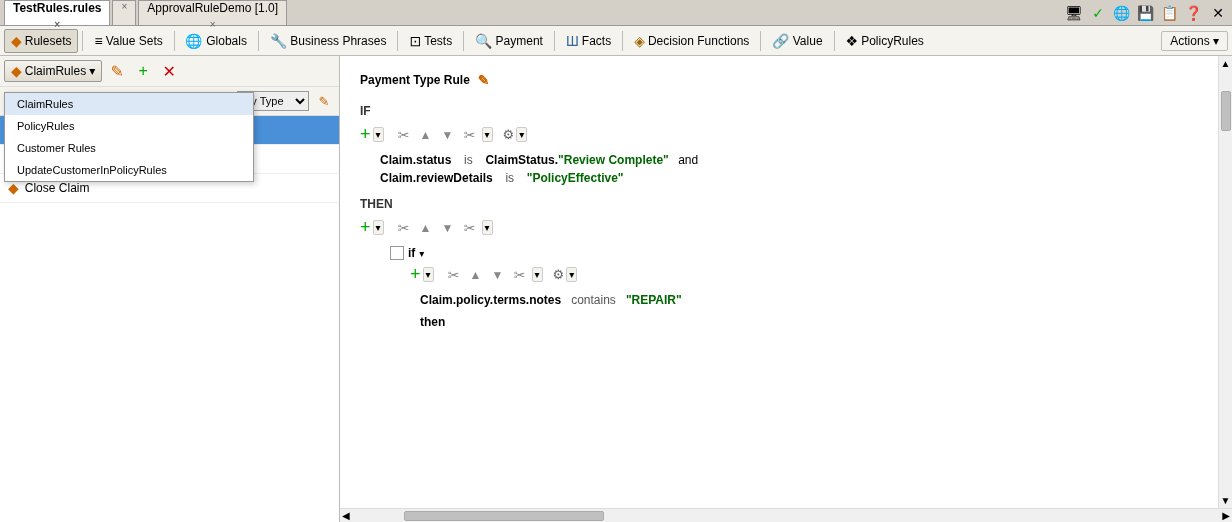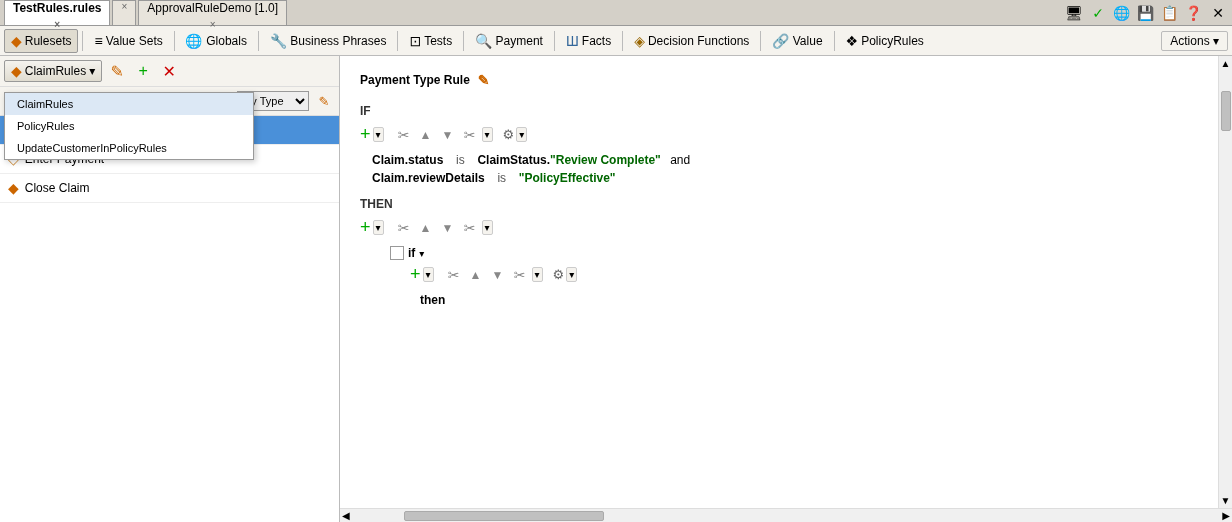--- a/index.html
+++ b/index.html
@@ -240,21 +240,21 @@
     .gear-btn {
       font-size: 13px;
       cursor: pointer;
       color: #666;
     }
 
     .condition-line {
       display: flex;
       align-items: center;
       gap: 6px;
-      margin-left: 12px;
+      margin-left: 20px;
       margin-bottom: 4px;
       font-size: 12px;
       font-family: monospace;
     }
     .code-class { color: #000; font-weight: bold; }
     .code-op { color: #555; }
     .code-string { color: #006600; font-weight: bold; }
     .code-keyword { color: #000; }
 
     .then-section { margin-top: 12px; }
@@ -438,20 +438,21 @@
         <span>▾</span>
       </div>
       <div class="icon-btn" style="color:#cc6600">✎</div>
       <div class="icon-btn green-plus">+</div>
       <div class="icon-btn red-x">✕</div>
     </div>
 
     <div class="dropdown-menu">
       <div class="dropdown-item selected">ClaimRules</div>
       <div class="dropdown-item">PolicyRules</div>
+      <div class="dropdown-item">Customer Rules</div>
       <div class="dropdown-item">UpdateCustomerInPolicyRules</div>
     </div>
 
     <div class="filter-bar">
       <span style="flex:1; border:1px solid #ccc; height:18px; background:#fff; display:inline-block; padding:1px 3px; font-size:11px;"></span>
       <select class="filter-select">
         <option>By Type</option>
         <option>By Name</option>
       </select>
       <div class="icon-btn" style="color:#cc6600; font-size:13px;">✎</div>
@@ -537,20 +538,25 @@
             <span class="icon-btn gray-icon" style="font-size:14px; color:#888;">✂</span>
             <span class="icon-btn gray-icon" style="font-size:12px;">▲</span>
             <span class="icon-btn gray-icon" style="font-size:12px;">▼</span>
             <span class="icon-btn gray-icon" style="font-size:14px;">✂</span>
             <span class="small-arrow-btn">▾</span>
             <span style="width:6px"></span>
             <span class="gear-btn">⚙</span>
             <span class="small-arrow-btn">▾</span>
           </div>
 
+          <div class="sub-condition">
+            <span class="code-class">Claim.policy.terms.notes</span>
+            <span class="code-op">&nbsp;&nbsp;contains&nbsp;&nbsp;</span>
+            <span class="code-string">"REPAIR"</span>
+          </div>
 
           <div class="then-label">then</div>
         </div>
       </div>
 
       <div class="right-scrollbar">
         <div class="scroll-arrow">▲</div>
         <div class="scrollbar-track">
           <div class="scrollbar-thumb"></div>
         </div>

